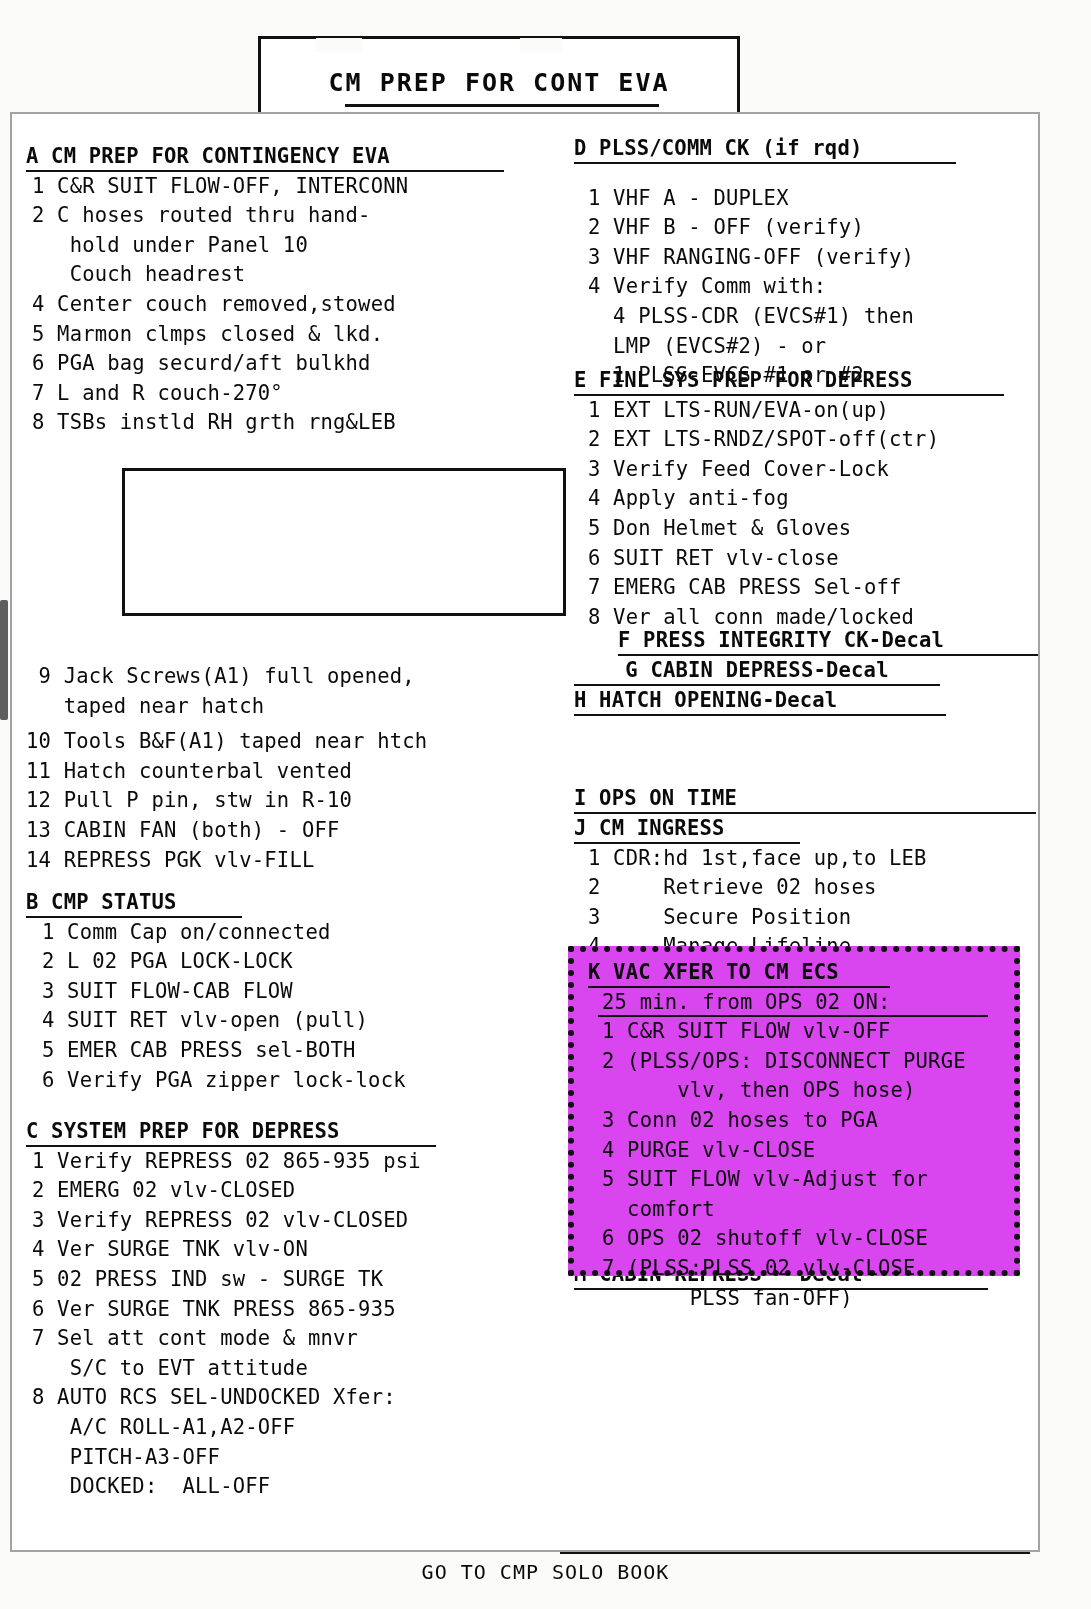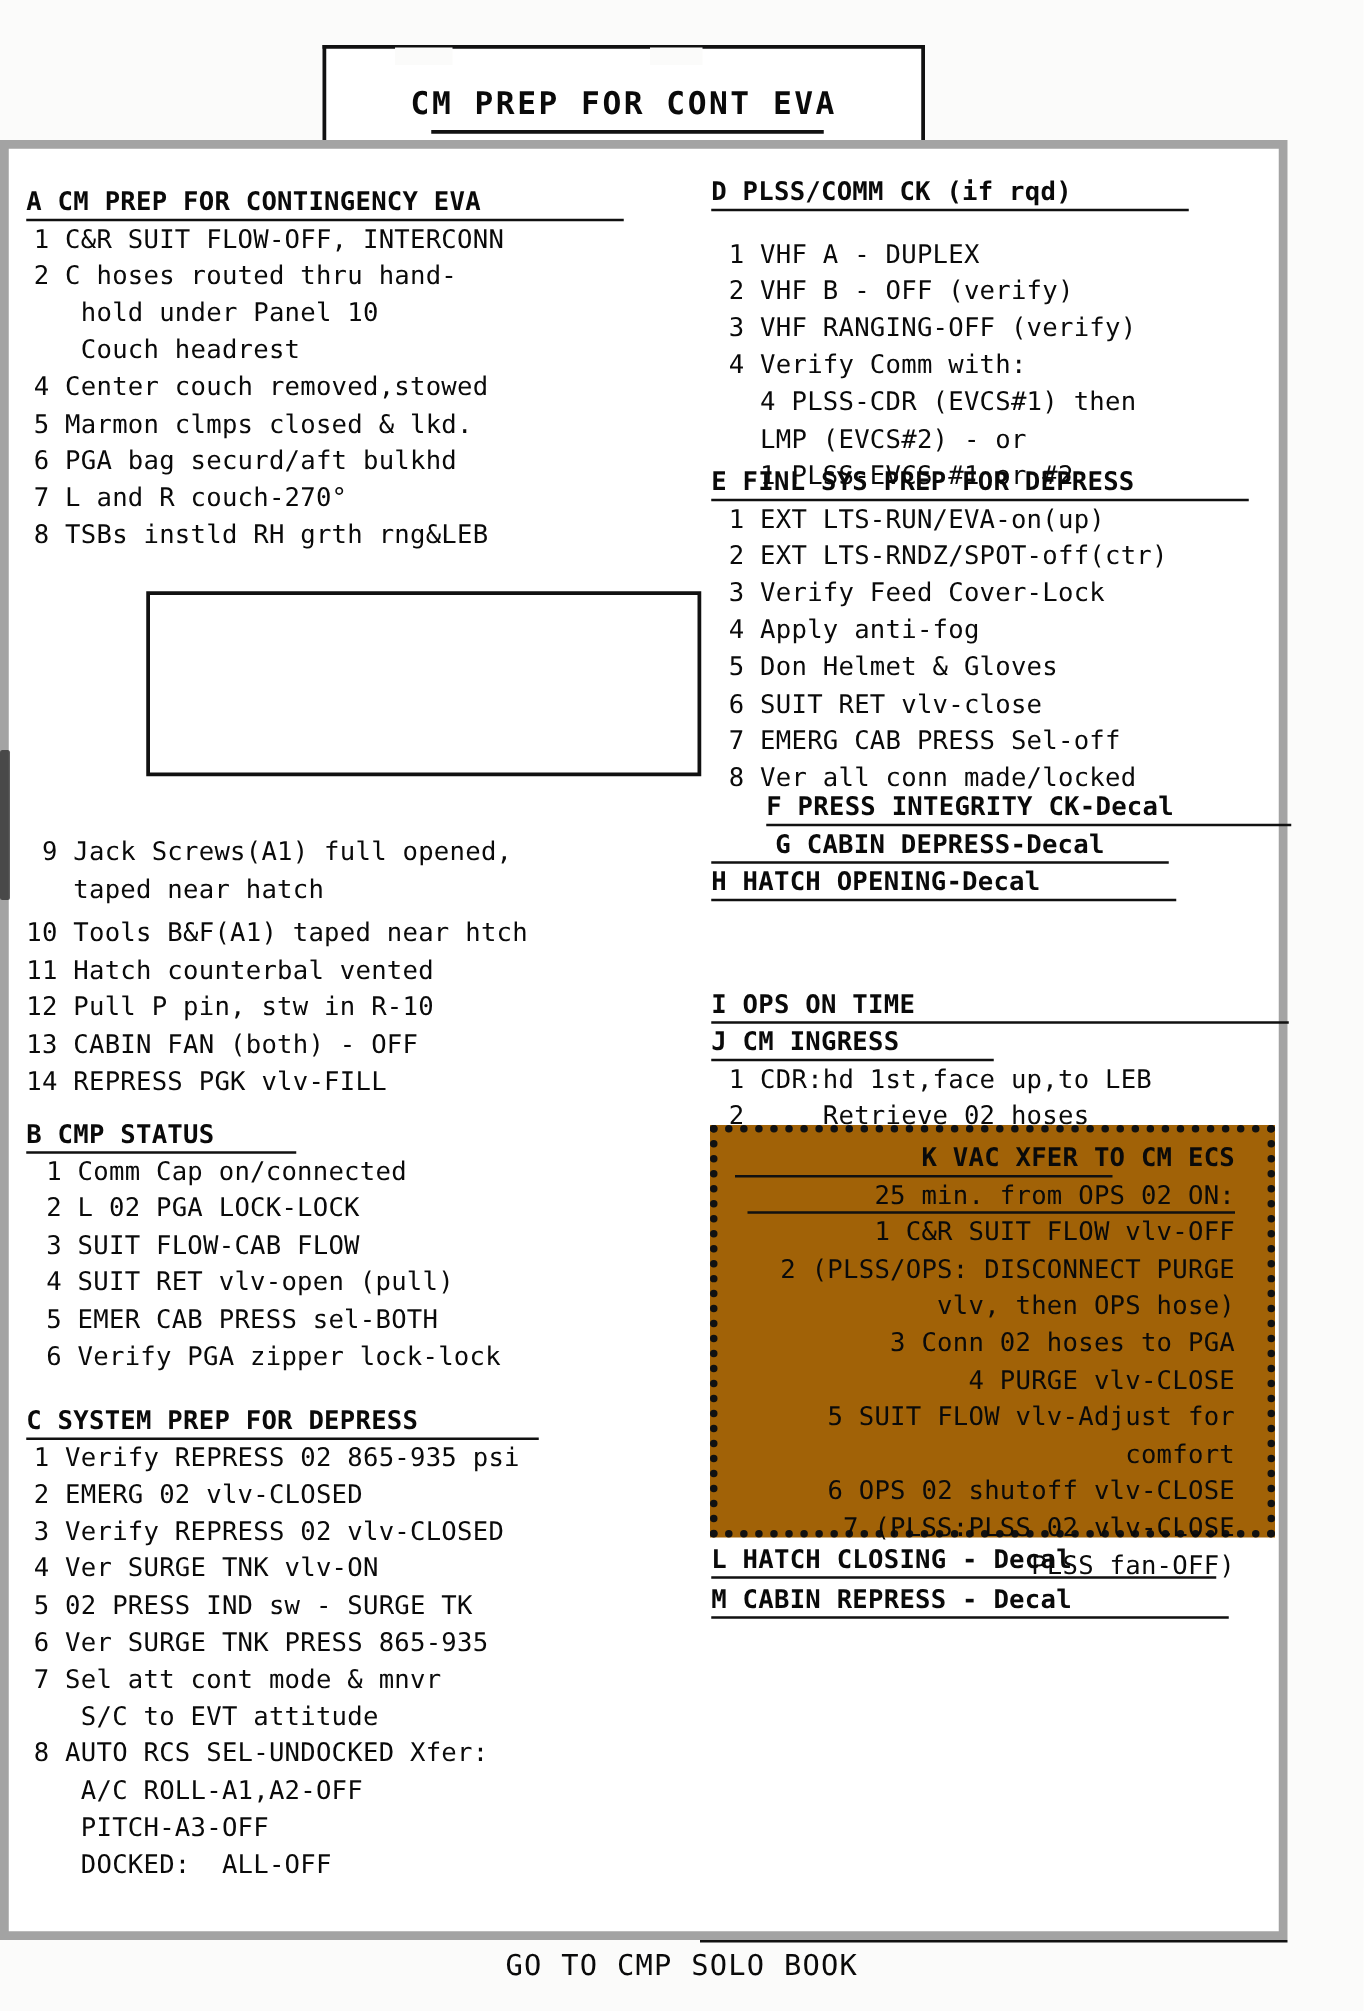--- a/index.html
+++ b/index.html
@@ -62,25 +62,25 @@
     position: absolute;
     left: 345px;
     top: 104px;
     width: 314px;
     height: 3px;
     background: #111;
   }
   
   .body-frame {
     position: absolute;
-    left: 0;
+    left: 10px;
     top: 112px;
     width: 1030px;
     height: 1440px;
-    border: 7px solid #a3a3a3;
+    border: 2px solid #a3a3a3;
     background: #fff;
     box-sizing: border-box;
   }
   .col {
     position: absolute;
     top: 0;
   }
   .col-left {
     left: 0px;
     width: 548px;
@@ -117,36 +117,35 @@
     border: 3px solid #111;
     border-right: 3px solid #111;
     background: #fff;
     box-sizing: border-box;
   }
 
   
   .vac-box {
     position: absolute;
     left: 568px;
-    top: 900px;
+    top: 946px;
     width: 452px;
     height: 330px;
     box-sizing: border-box;
     border: 6px dotted #111;
-    background: #a16207;
-    text-align: right;
+    background: #d946ef;
   }
 
   .footer {
     position: absolute;
     left: 0;
     top: 1560px;
     width: 1091px;
     text-align: center;
-    font-size: 23px;
+    font-size: 20px;
     letter-spacing: 1px;
   }
   .footer-rule {
     position: absolute;
     left: 560px;
     top: 1552px;
     width: 470px;
     height: 2px;
     background: #111;
   }

